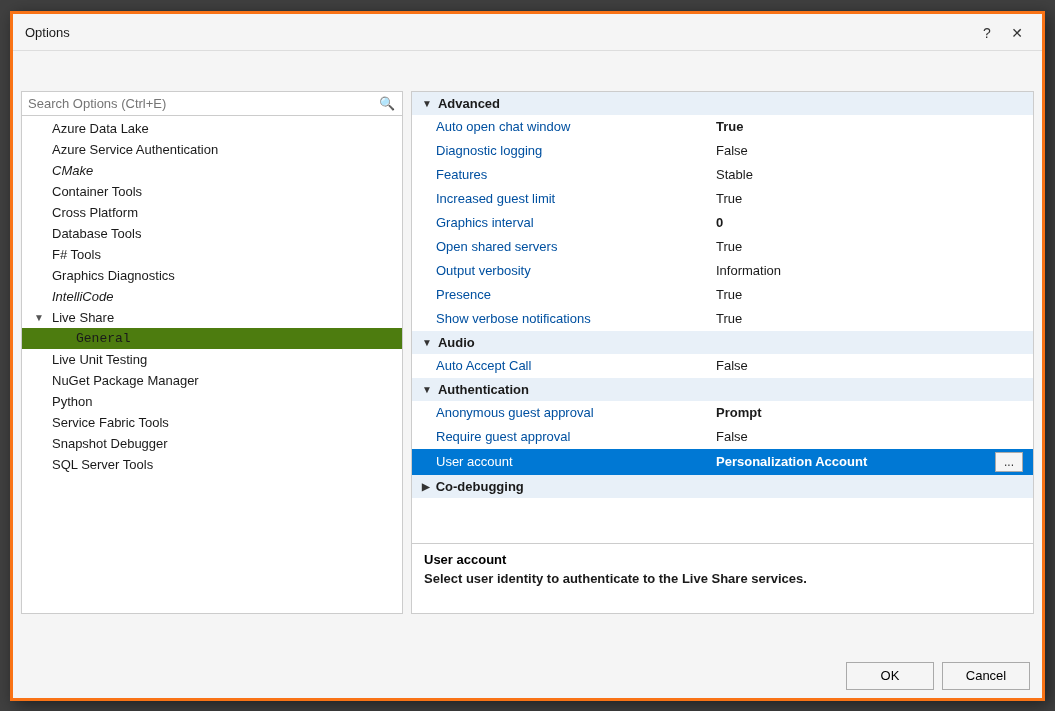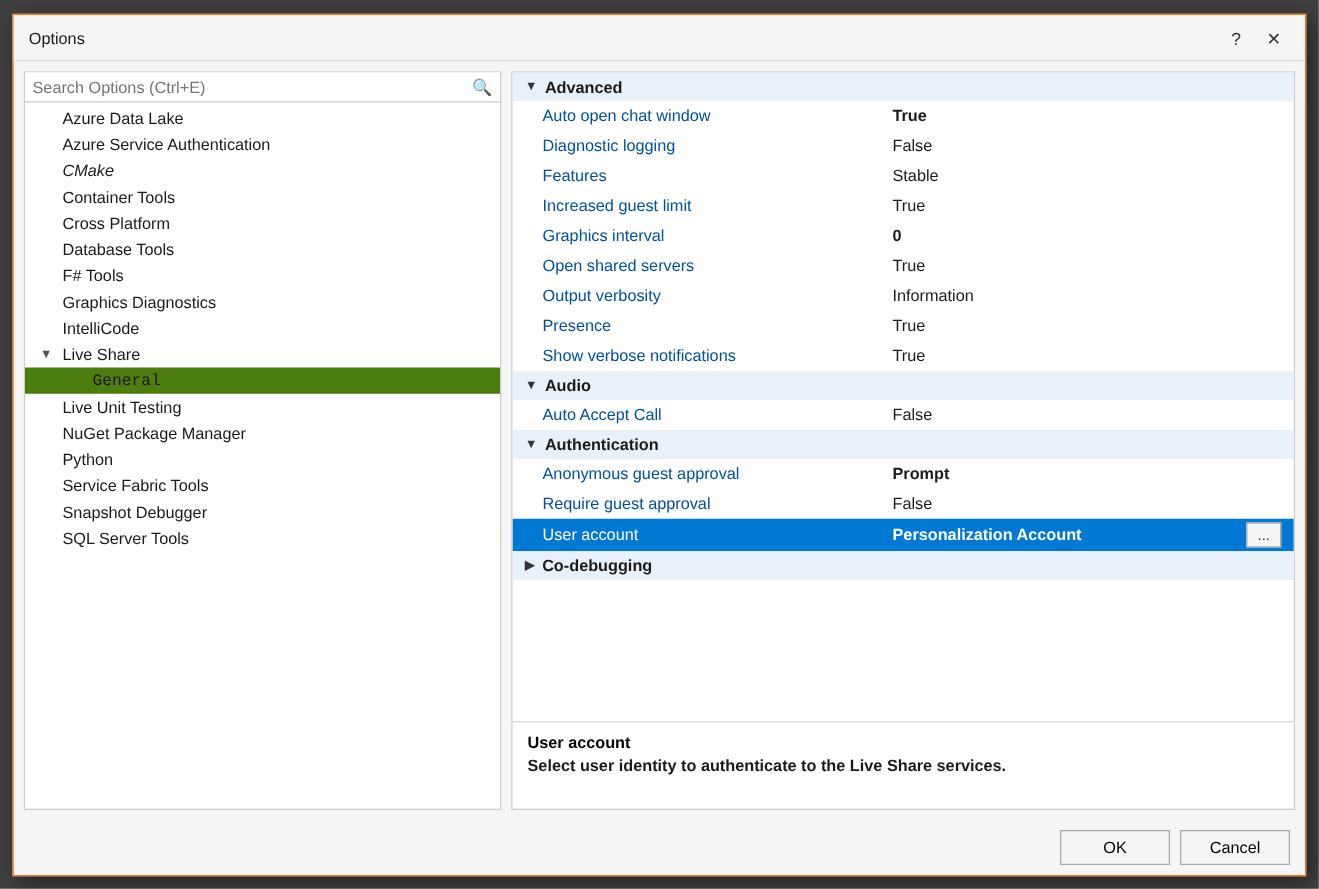--- a/index.html
+++ b/index.html
@@ -10,24 +10,25 @@
       justify-content: center;
       width: 1055px;
       height: 711px;
       font-family: 'Segoe UI', Arial, sans-serif;
       font-size: 13px;
     }
     .dialog {
       background: #f5f5f5;
       width: 1035px;
       height: 690px;
-      border: 1px solid #f97316;
+      border: 3px solid #f97316;
       box-shadow: 4px 4px 16px rgba(0,0,0,0.5);
       display: flex;
       flex-direction: column;
+      gap: 32px;
     }
     .title-bar {
       background: #f5f5f5;
       display: flex;
       align-items: center;
       padding: 8px 12px 6px 12px;
       border-bottom: 1px solid #ddd;
       flex-shrink: 0;
     }
     .title-bar-text {
@@ -258,21 +259,21 @@
             <span class="item-label">Database Tools</span>
           </div>
           <div class="tree-item" style="padding-left: 12px;">
             <span class="arrow" style="margin-right: 4px; visibility: hidden;">▶</span>
             <span class="item-label">F# Tools</span>
           </div>
           <div class="tree-item" style="padding-left: 12px;">
             <span class="arrow" style="margin-right: 4px; visibility: hidden;">▶</span>
             <span class="item-label">Graphics Diagnostics</span>
           </div>
-          <div class="tree-item" style="padding-left: 12px;">
+          <div class="tree-item" style="padding-left: 12px; font-style: italic;">
             <span class="arrow" style="margin-right: 4px; visibility: hidden;">▶</span>
             <span class="item-label">IntelliCode</span>
           </div>
           <div class="tree-item" style="padding-left: 12px;">
             <span class="arrow" style="margin-right: 4px;">▼</span>
             <span class="item-label">Live Share</span>
           </div>
           <div class="tree-item selected" style="padding-left: 36px;">
             <span class="arrow" style="margin-right: 4px; visibility: hidden;">▶</span>
             <span class="item-label">General</span>

